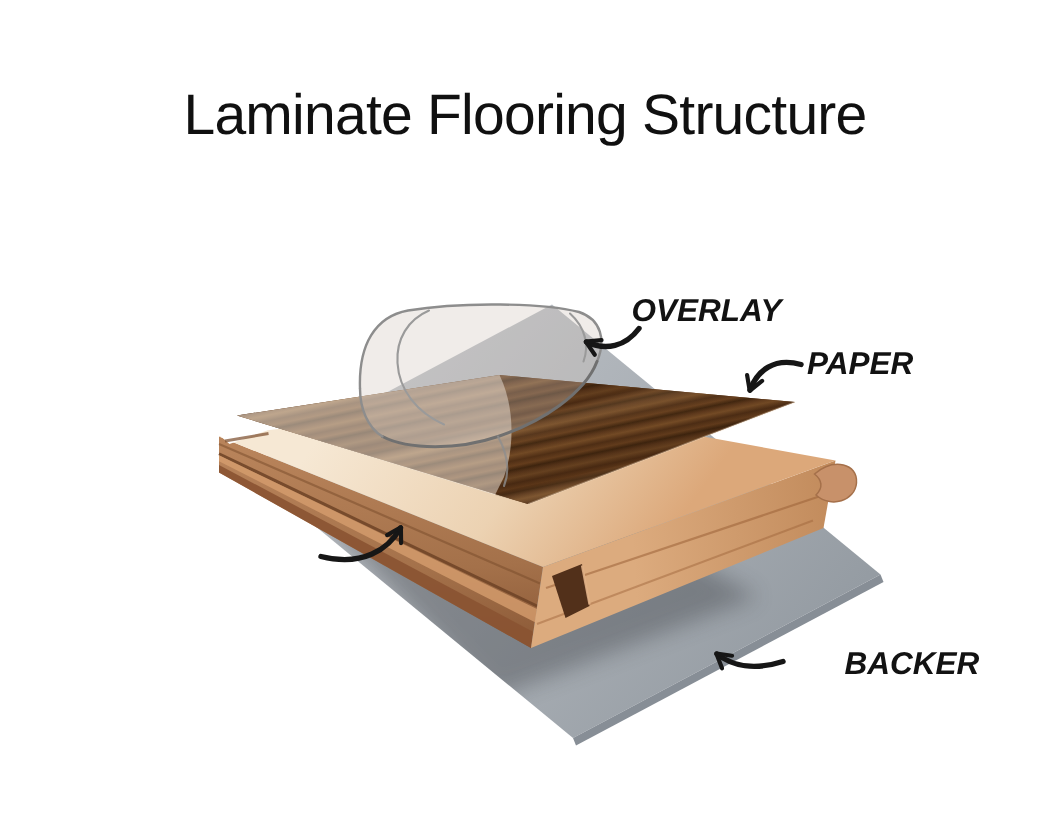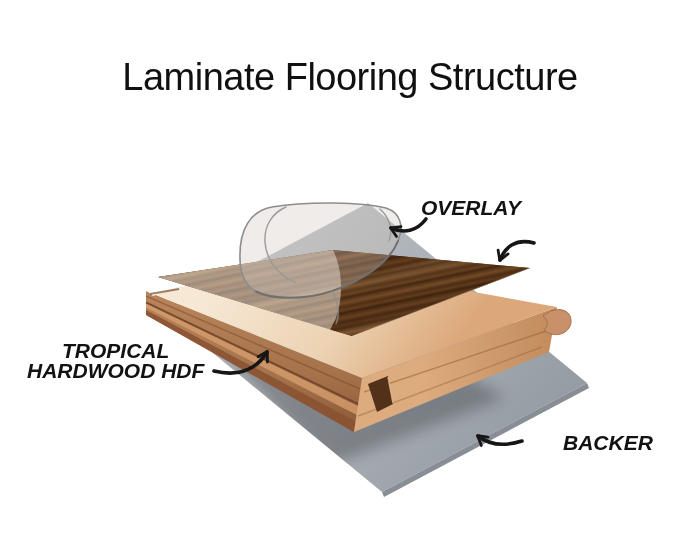--- a/index.html
+++ b/index.html
@@ -5,21 +5,21 @@
   :root{
     --c-background:#ffffff; --c-title_text:#101010; --c-label_text:#121212; --c-arrow:#161616;
   }
   html,body{margin:0;padding:0;background:var(--c-background);}
   .stage{position:relative;width:700px;height:560px;background:var(--c-background);overflow:hidden;
          font-family:"Liberation Sans","DejaVu Sans",sans-serif;}
   .title{position:absolute;left:0;right:0;top:56px;text-align:center;
          font-size:38px;font-weight:400;letter-spacing:-0.5px;color:var(--c-title_text);}
   .callout{position:absolute;font-weight:bold;font-style:italic;font-size:21px;line-height:0.95;
            color:var(--c-label_text);letter-spacing:0px;white-space:nowrap;}
-  .callout span{display:block;text-align:center;}
+  .callout span{display:block;}
   #lbl-overlay{left:421px;top:198px;}
   #lbl-decorative{left:538px;top:233px;}
   #lbl-hdf{left:27px;top:341px;}
   #lbl-backer{left:526px;top:433px;margin-left:37px;}
   svg{position:absolute;left:0;top:0;}
 </style>
 </head>
 <body>
 
 <div class="stage">
@@ -125,22 +125,19 @@
       <path d="M522,441 C503,447 488,444 478,436" marker-end="url(#arrowV)"></path>
     </g>
   </svg>
 
   <div class="title">Laminate Flooring Structure</div>
 
   <div class="callout" id="lbl-overlay">
     <span>OVERLAY</span>
   </div>
   <div class="callout" id="lbl-decorative">
-  </div>
-  <div class="callout" id="lbl-hdf">
-    <span>TROPICAL</span>
-    <span>HARDWOOD HDF</span>
+    <span>PAPER</span>
   </div>
   <div class="callout" id="lbl-backer">
     <span>BACKER</span>
   </div>
 
 </div>
 
 </body></html>

